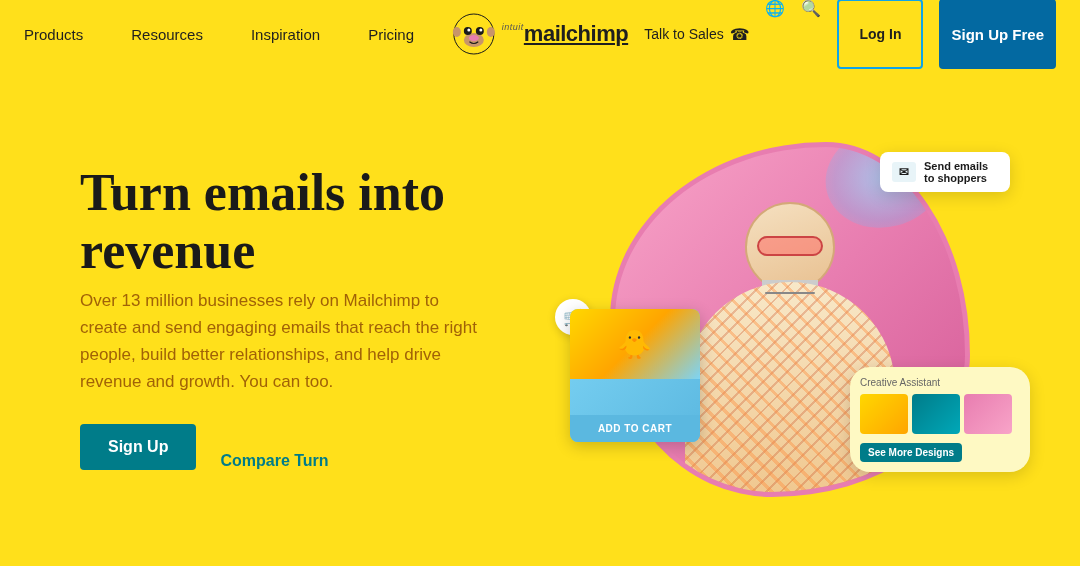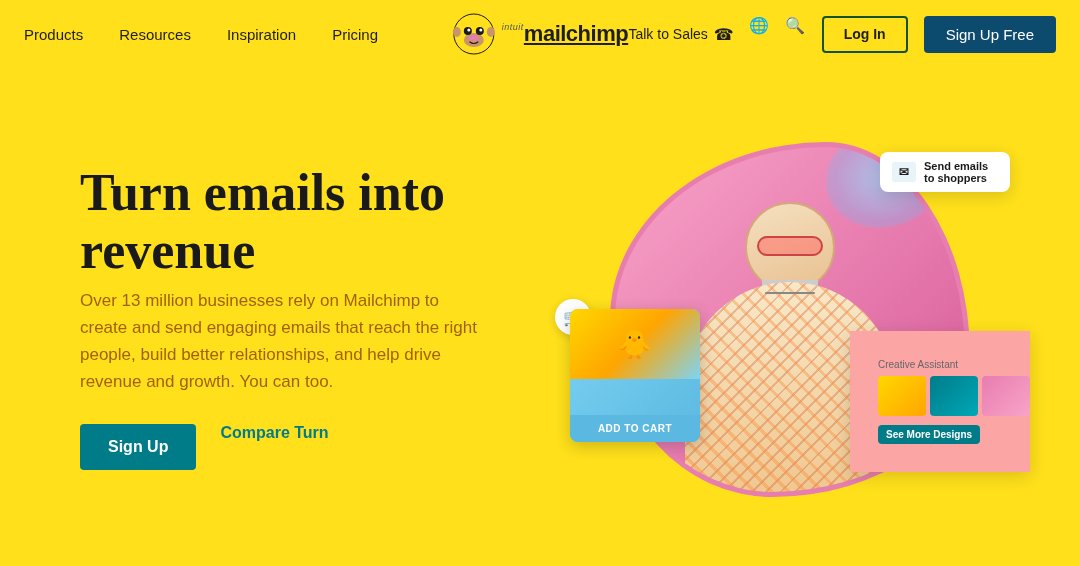--- a/index.html
+++ b/index.html
@@ -18,21 +18,21 @@
       justify-content: space-between;
       padding: 0 24px;
       height: 68px;
       background: #FFE01B;
       position: relative;
       z-index: 10;
     }
     .nav-left {
       display: flex;
       align-items: center;
-      gap: 36px;
+      gap: 48px;
     }
     .nav-item {
       font-size: 15px;
       font-weight: 500;
       color: #1f1f1f;
       cursor: pointer;
       white-space: nowrap;
     }
     .nav-logo {
       position: absolute;
@@ -75,37 +75,37 @@
       font-size: 14px;
       color: #1f1f1f;
       cursor: pointer;
     }
     .nav-icon {
       font-size: 16px;
       cursor: pointer;
       color: #1f1f1f;
     }
     .btn-login {
-      border: 2px solid #14532d;
+      border: 2px solid #0ea5e9;
       background: transparent;
-      padding: 8px 20px;
+      padding: 25px 20px;
       border-radius: 4px;
       font-size: 14px;
       font-weight: 600;
       cursor: pointer;
       color: #1f1f1f;
     }
     .btn-signup-free {
-      background: #0c4a6e;
+      background: #0369a1;
       color: #fff;
       border: none;
-      padding: 10px 22px;
+      padding: 10px 12px;
       border-radius: 4px;
       font-size: 15px;
-      font-weight: 400;
+      font-weight: 700;
       cursor: pointer;
     }
 
     
     .hero {
       background: #FFE01B;
       display: flex;
       align-items: center;
       padding: 20px 80px 20px 80px;
       height: calc(566px - 68px);
@@ -126,21 +126,21 @@
     }
     .hero-desc {
       font-size: 17px;
       color: #a16207;
       line-height: 1.6;
       max-width: 400px;
       margin-bottom: 28px;
     }
     .hero-buttons {
       display: flex;
-      align-items: flex-start;
+      align-items: flex-end;
       gap: 24px;
     }
     .btn-signup-hero {
       background: #007C89;
       color: #fff;
       border: none;
       padding: 14px 28px;
       border-radius: 4px;
       font-size: 16px;
       font-weight: 700;
@@ -214,23 +214,23 @@
       align-items: center;
       justify-content: center;
       font-size: 12px;
       flex-shrink: 0;
     }
 
     .card-creative {
       position: absolute;
       bottom: 30px;
       right: -50px;
-      background: #fca5a5;
-      border-radius: 0;
-      padding: 28px;
+      background: #fef9c3;
+      border-radius: 20px;
+      padding: 10px;
       box-shadow: 0 4px 16px rgba(0,0,0,0.15);
       width: 180px;
       z-index: 10;
     }
     .card-creative-title {
       font-size: 10px;
       color: #666;
       margin-bottom: 6px;
     }
     .card-creative-images {

